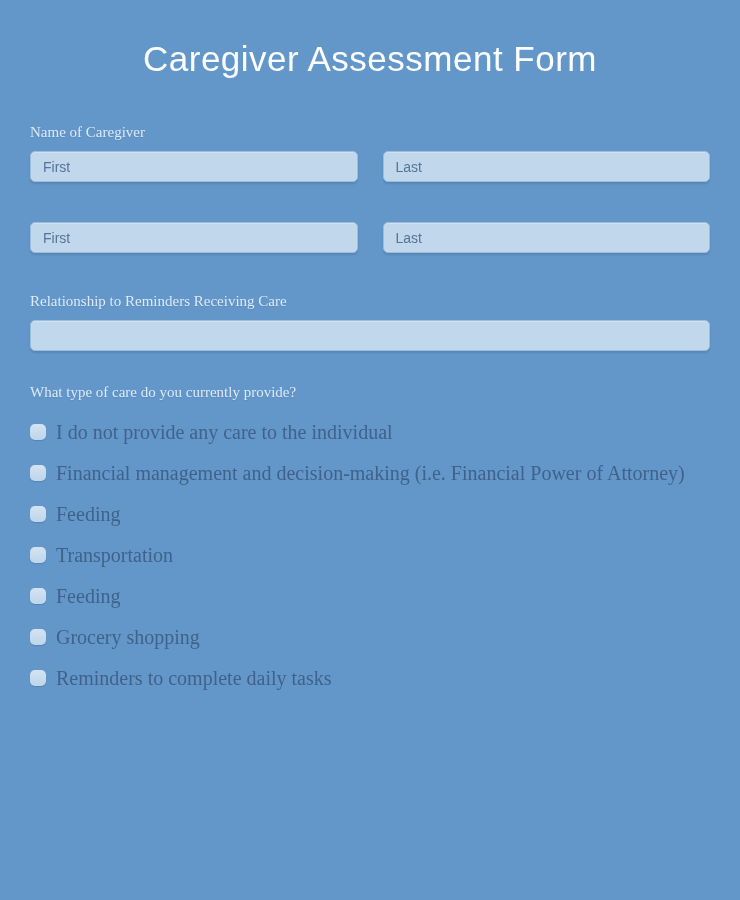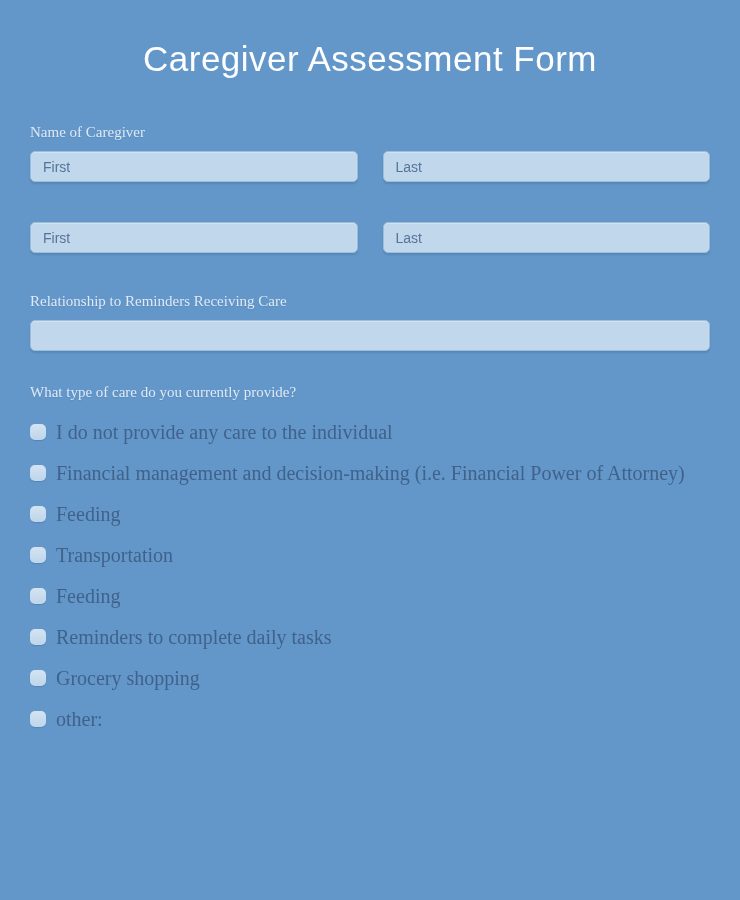--- a/index.html
+++ b/index.html
@@ -145,29 +145,25 @@
         <span class="option-label">Transportation</span>
       </div>
 
       <div class="option-row">
         <span class="checkbox"></span>
         <span class="option-label">Feeding</span>
       </div>
 
       <div class="option-row">
         <span class="checkbox"></span>
-        <span class="option-label">Reminders to complete daily tasks</span>
-      </div>
-
-      <div class="option-row">
-        <span class="checkbox"></span>
         <span class="option-label">Grocery shopping</span>
       </div>
 
       <div class="option-row">
         <span class="checkbox"></span>
-        <span class="option-label">other:</span>
+        <span class="option-label">Reminders to complete daily tasks</span>
       </div>
+
 
     </div>
   </div>
 
 </div>
 
 </body></html>

